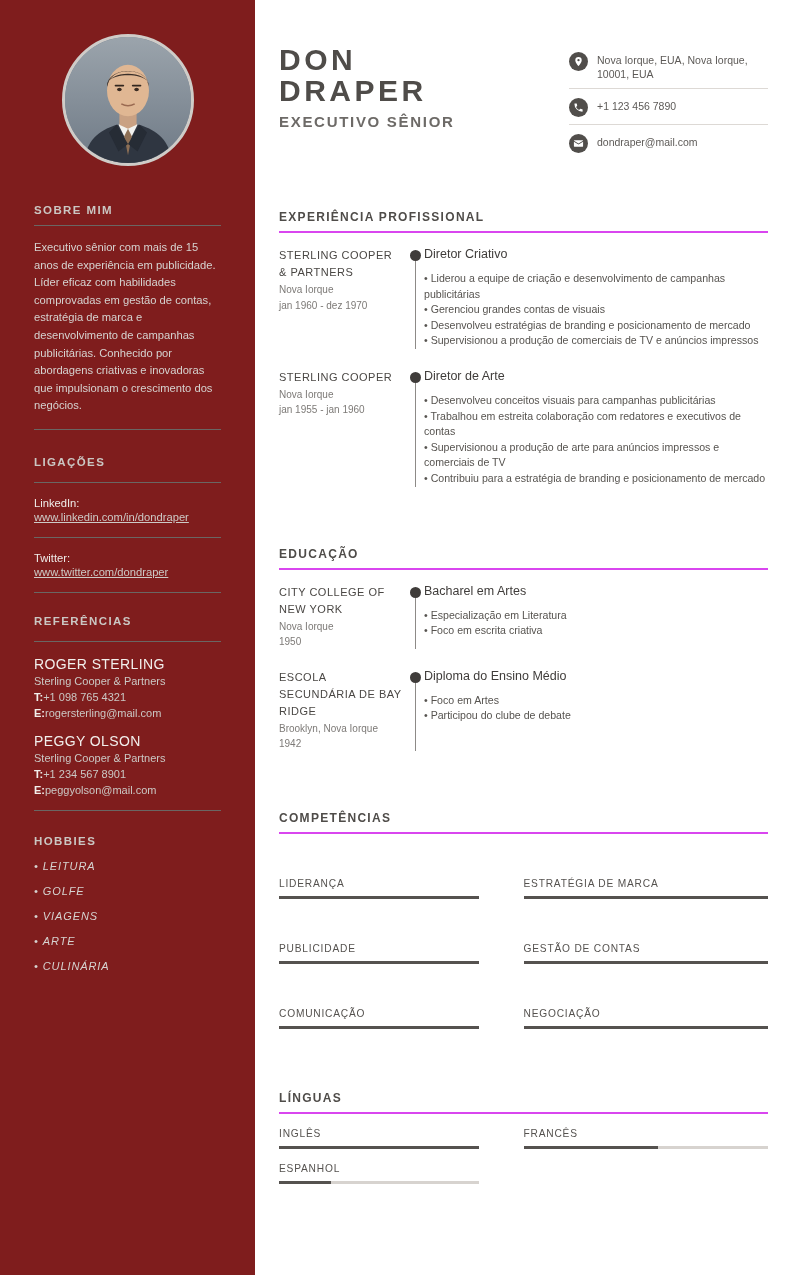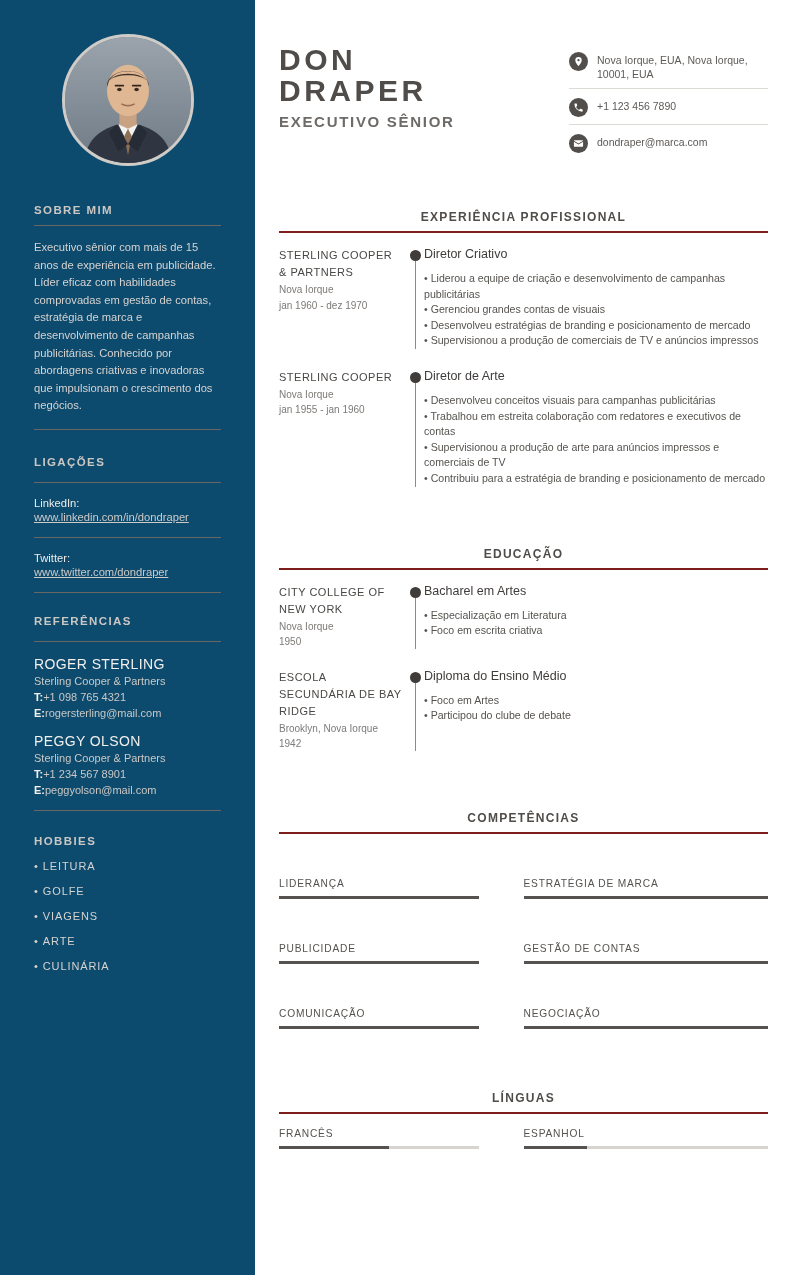--- a/index.html
+++ b/index.html
@@ -7,21 +7,21 @@
     width: 794px; height: 1275px;
     font-family: "Liberation Sans", sans-serif;
     background: #ffffff;
     overflow: hidden;
   }
   .page { position: relative; width: 794px; height: 1275px; display: flex; }
 
   
   .sidebar {
     width: 255px; height: 1275px;
-    background: #0c4a6e;
+    background: #7f1d1d;
     color: #d8d5d2;
     padding: 0 34px;
     position: relative;
   }
   .photo-wrap { padding-top: 34px; display: flex; justify-content: center; }
   .photo {
     width: 132px; height: 132px; border-radius: 50%;
     border: 3px solid #cfccc8;
     overflow: hidden; position: relative;
     background: #7c8794;
@@ -51,21 +51,21 @@
   }
   .link-sep { border-bottom: 1px solid #6a6663; margin-top: 14px; }
 
   .ref { margin-top: 14px; }
   .ref-name { font-size: 14px; color: #f2efec; letter-spacing: .4px; }
   .ref-co { font-size: 11px; color: #cbc8c4; margin-top: 3px; }
   .ref-line { font-size: 11px; color: #cbc8c4; margin-top: 4px; }
   .ref-line b { color: #f2efec; }
   .ref-sep { border-bottom: 1px solid #6a6663; margin-top: 14px; }
 
-  .hobby { font-size: 11px; color: #d6d3d0; margin-top: 13px; letter-spacing: .9px; }
+  .hobby { font-size: 11px; color: #d6d3d0; margin-top: 13px; letter-spacing: .9px; font-style: italic; }
   .hobby .dot { margin-right: 4px; }
 
   
   .main { flex: 1; position: relative; padding: 0 26px 0 24px; }
 
   .name-row { display: flex; padding-top: 44px; }
   .name-col { width: 290px; }
   .name {
     font-size: 30px; font-weight: bold; letter-spacing: 3.5px;
     color: #4f4c49; line-height: 31px; text-transform: uppercase;
@@ -80,21 +80,21 @@
   .c-row:last-child { border-bottom: none; }
   .c-ic {
     width: 19px; height: 19px; border-radius: 50%; background: #514e4b;
     flex: 0 0 19px; margin-right: 9px; display:flex; align-items:center; justify-content:center;
   }
   .c-ic svg { width: 11px; height: 11px; fill: #fff; }
   .c-txt { font-size: 10.5px; color: #5d5a57; line-height: 14px; padding-top: 1px; }
 
   .sec-h {
     font-size: 12px; font-weight: bold; letter-spacing: 1.3px; color: #4f4c49;
-    text-transform: uppercase; padding-bottom: 7px; border-bottom: 2px solid #7f1d1d; text-align: center;
+    text-transform: uppercase; padding-bottom: 7px; border-bottom: 2px solid #d946ef;
   }
   .sec-exp { margin-top: 41px; }
   .sec-edu { margin-top: 40px; }
   .sec-skill { margin-top: 40px; }
   .sec-lang { margin-top: 48px; }
 
   .tl { position: relative; margin-top: 14px; }
   .entry { display: flex; position: relative; padding-bottom: 20px; }
   .e-left { width: 136px; padding-right: 12px; }
   .e-org { font-size: 11px; color: #4a4744; letter-spacing: .5px; line-height: 17px; }
@@ -236,21 +236,21 @@
           <span class="c-txt">+1 123 456 7890</span>
         </div>
 
         <div class="c-row">
           <span class="c-ic">
             <svg viewBox="0 0 24 24">
                 <path d="M3 5h18v14H3z" fill="none"></path>
                 <path d="M3 5h18a1 1 0 0 1 1 1l-10 6L2 6a1 1 0 0 1 1-1zm19 3.2V18a1 1 0 0 1-1 1H3a1 1 0 0 1-1-1V8.2l10 6z"></path>
               </svg>
           </span>
-          <span class="c-txt">dondraper@marca.com</span>
+          <span class="c-txt">dondraper@mail.com</span>
         </div>
       </div>
     </div>
 
     <section class="sec-exp">
       <div class="sec-h">Experiência Profissional</div>
       <div class="tl">
 
         <div class="entry">
           <div class="e-left">
@@ -373,20 +373,26 @@
               <i style="width:100%"></i>
             </div>
         </div>
       </div>
     </section>
 
     <section class="sec-lang">
       <div class="sec-h">Línguas</div>
       <div class="lang-grid">
         <div class="lang">
+          <div class="sk-name">INGLÊS</div>
+          <div class="bar">
+              <i style="width:100%"></i>
+            </div>
+        </div>
+        <div class="lang">
           <div class="sk-name">FRANCÊS</div>
           <div class="bar">
               <i style="width:55%"></i>
             </div>
         </div>
         <div class="lang">
           <div class="sk-name">ESPANHOL</div>
           <div class="bar">
               <i style="width:26%"></i>
             </div>

